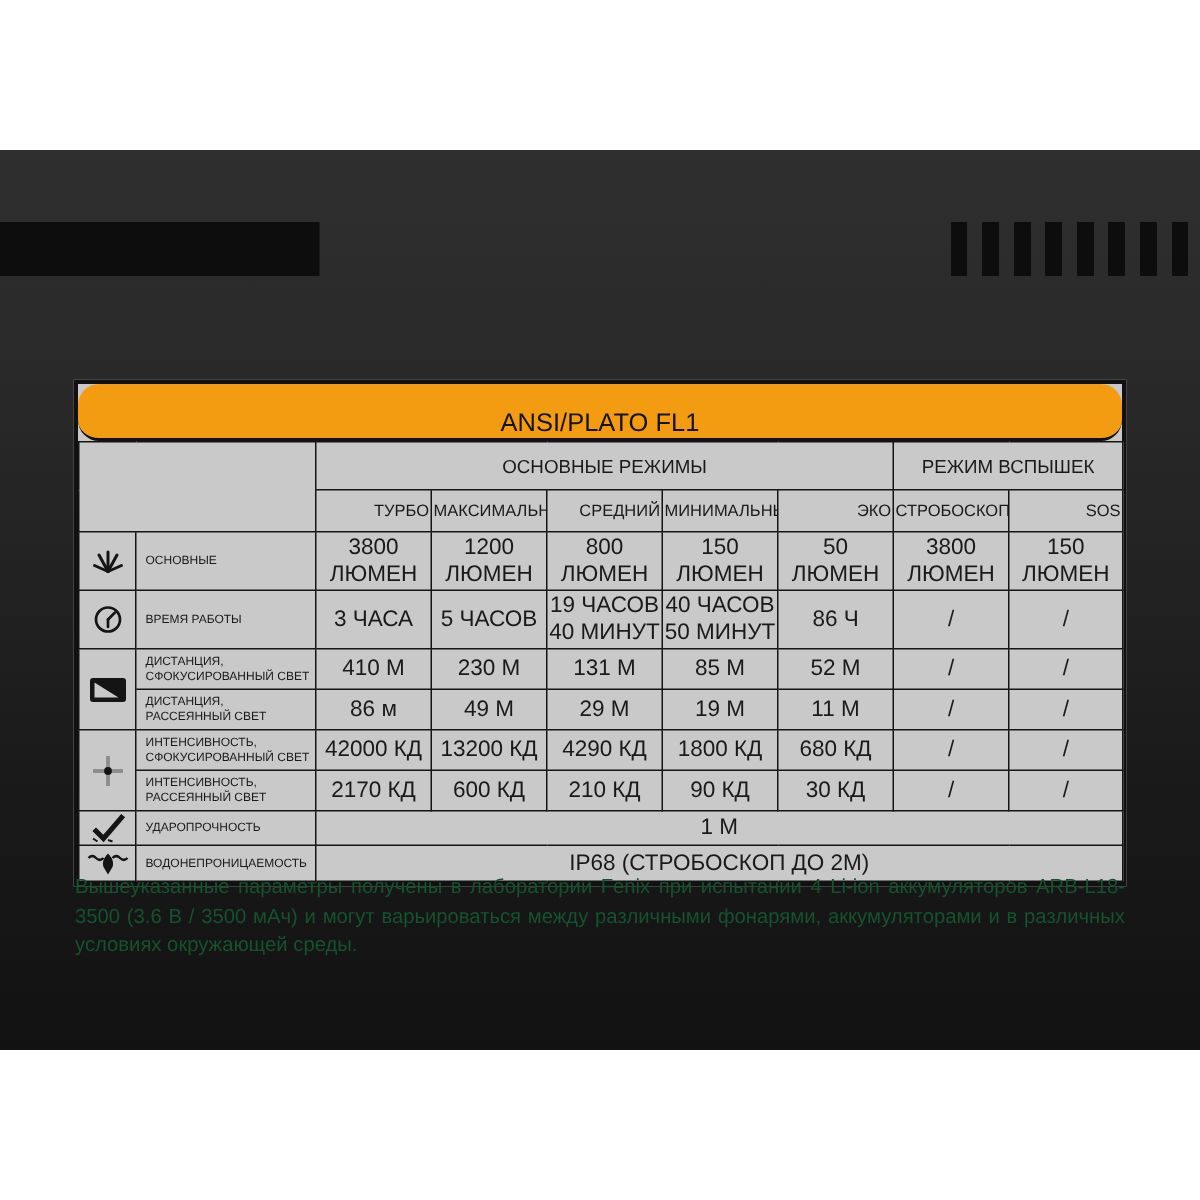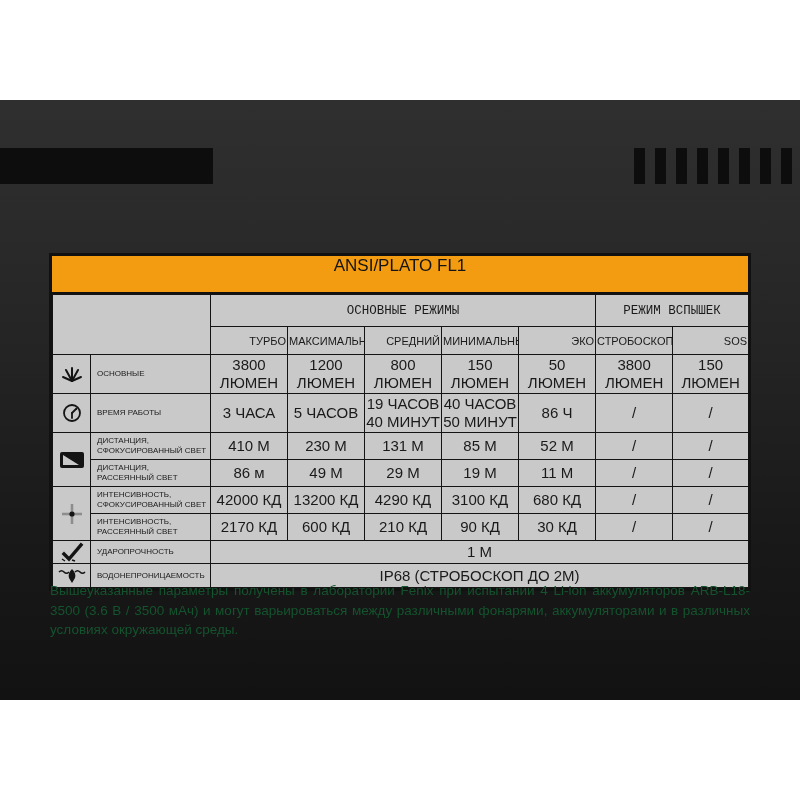--- a/index.html
+++ b/index.html
@@ -8,25 +8,25 @@
   .bg-band{position:absolute;left:0;top:100px;width:800px;height:600px;
     background:linear-gradient(180deg,#2f2f2f 0%,#2b2b2b 18%,#232323 45%,#191919 72%,#121212 100%);}
   .accent-bar-left{position:absolute;left:0;top:148px;width:213px;height:36px;background:#0d0d0d;}
   .title-bar{position:absolute;left:224px;top:145px;width:397px;height:42px;background:#0f0f0f;
     display:flex;align-items:center;justify-content:center;}
   .title-text{display:inline-block;transform:scaleX(0.82);font-weight:bold;font-size:22px;
     letter-spacing:0.5px;color:#F5A21B;white-space:nowrap;}
   .stripes{position:absolute;left:634px;top:148px;width:158px;height:36px;
     background:repeating-linear-gradient(90deg,#0d0d0d 0px,#0d0d0d 11px,rgba(0,0,0,0) 11px,rgba(0,0,0,0) 21px);}
   .spec-table-wrap{position:absolute;left:49px;top:253px;width:702px;border:3px solid #111;box-sizing:border-box;background:#c9c9c9;}
-  .banner{height:36px;background:#F39C12;display:flex;align-items:flex-start;justify-content:center;
-    font-size:17px;color:#141414;border-bottom:2px solid #111;}
+  .banner{height:36px;background:#F39C12;display:flex;align-items:flex-end;justify-content:center;
+    font-size:17px;color:#141414;border-bottom:2px solid #111;border-radius:14px;}
   table.spec{border-collapse:collapse;table-layout:fixed;width:100%;background:#c9c9c9;}
   table.spec td,table.spec th{border:1.5px solid #141414;color:#1a1a1a;overflow:hidden;}
-  .gh{height:29px;font-size:12.5px;font-weight:normal;text-align:center;font-family:Liberation Mono, monospace;}
+  .gh{height:29px;font-size:12.5px;font-weight:normal;text-align:center;}
   .mh{height:25px;font-size:11px;font-weight:normal;text-align:right;}
   .icon-cell{text-align:center;vertical-align:middle;}
   .lbl{font-size:8px;text-align:left;padding:2px 3px 2px 6px;white-space:pre-line;line-height:1.25;}
   .val{font-size:15px;text-align:center;white-space:pre-line;line-height:1.2;}
   .r-sm{height:24px;} .r-md{height:27px;} .r-xs{height:21px;}
   .footnote{position:absolute;left:50px;top:581px;width:700px;color:#14532d;
     font-size:13.5px;line-height:19.5px;text-align:justify;}
   svg{display:block;margin:0 auto;}
 </style>
 </head>
@@ -156,21 +156,21 @@
               <line x1="1" y1="11" x2="21" y2="11" stroke="#6e6e6e" stroke-width="2.6" opacity="0.65"></line>
               <circle cx="11" cy="11" r="2.6" fill="#141414"></circle>
             </svg>
           </span>
         </td>
         <td class="lbl">ИНТЕНСИВНОСТЬ,
 СФОКУСИРОВАННЫЙ СВЕТ</td>
         <td class="val">42000 КД</td>
         <td class="val">13200 КД</td>
         <td class="val">4290 КД</td>
-        <td class="val">3100 КД</td>
+        <td class="val">1800 КД</td>
         <td class="val">680 КД</td>
         <td class="val">/</td>
         <td class="val">/</td>
       </tr>
 
       <tr class="r-md">
         <td class="lbl">ИНТЕНСИВНОСТЬ,
 РАССЕЯННЫЙ СВЕТ</td>
         <td class="val">2170 КД</td>
         <td class="val">600 КД</td>

